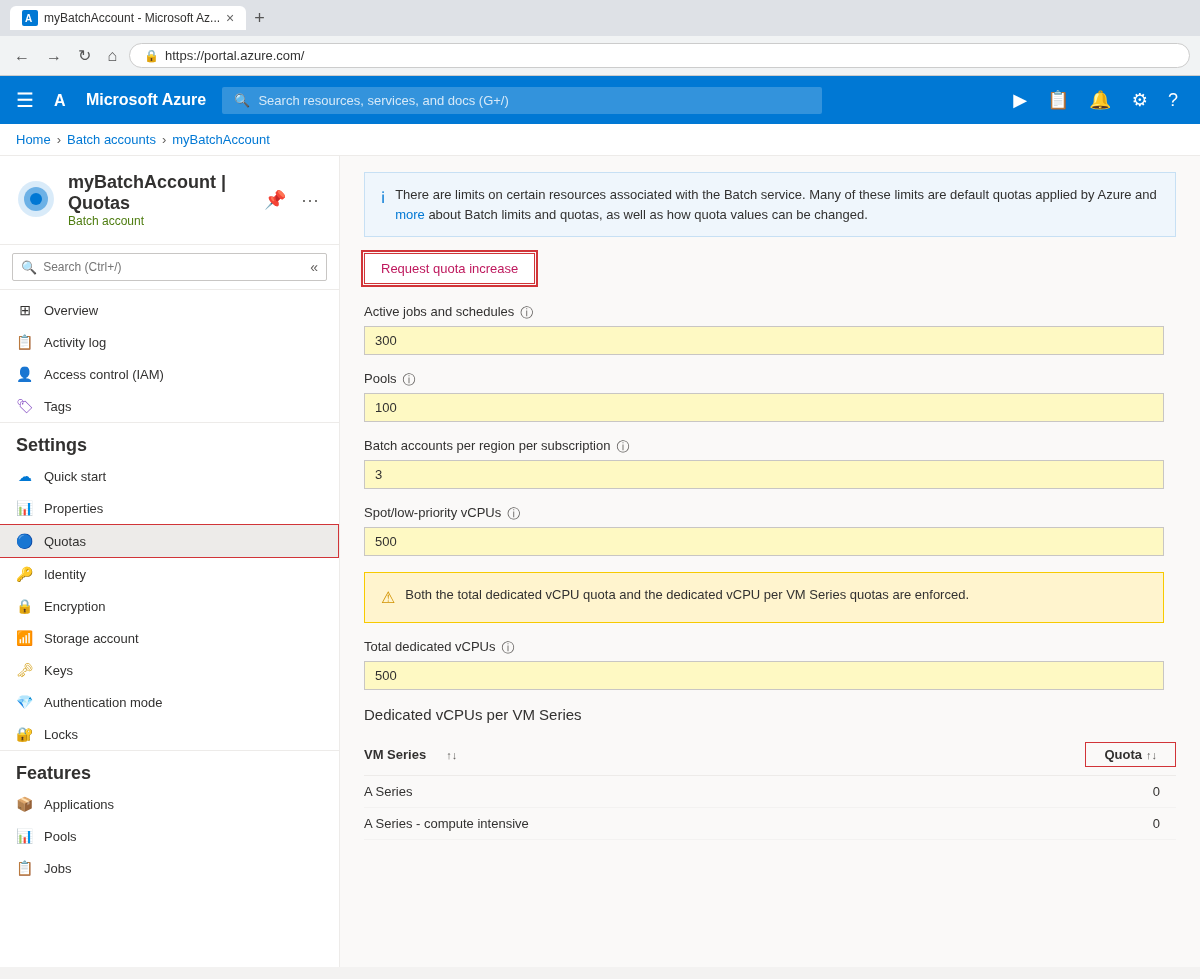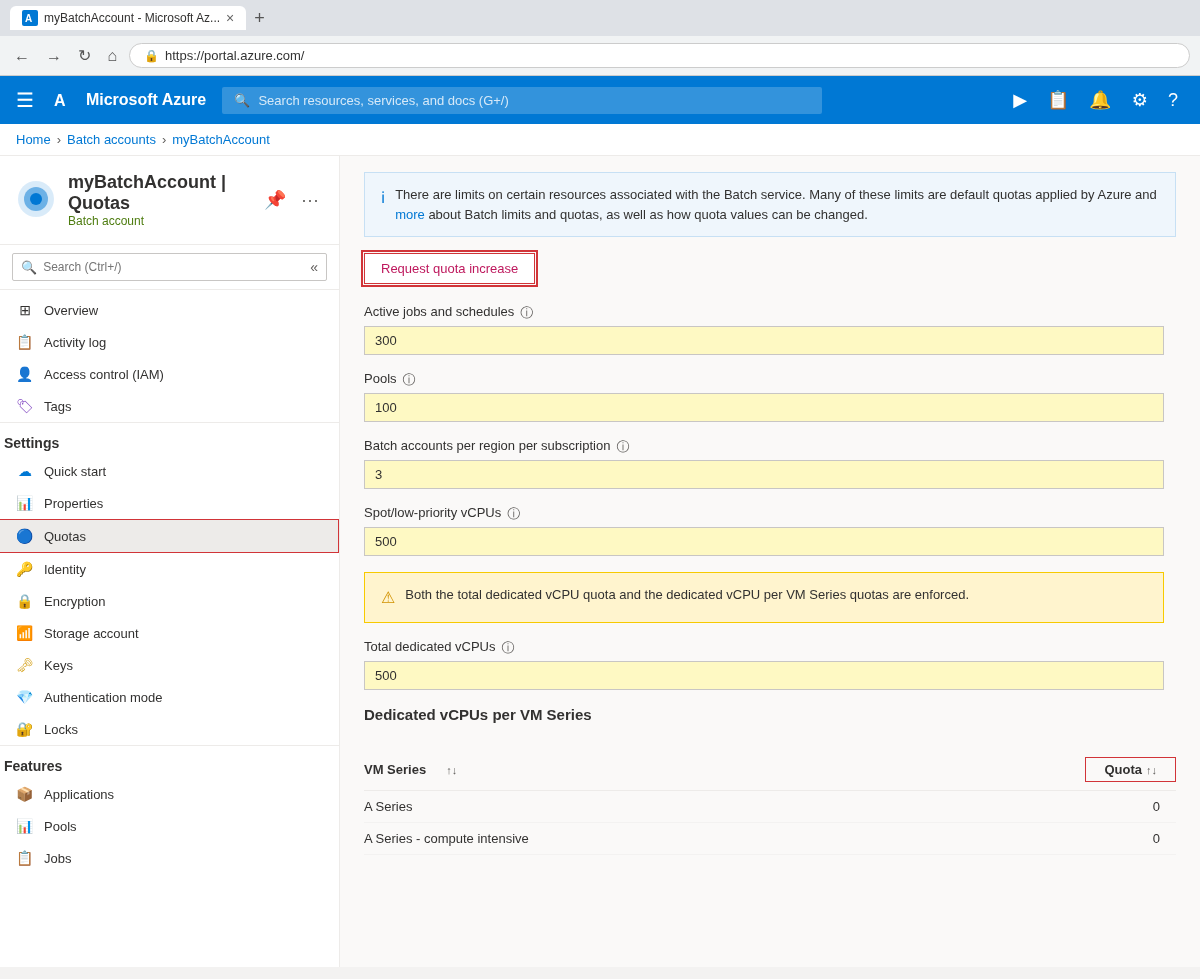--- a/index.html
+++ b/index.html
@@ -40,21 +40,21 @@
     .sidebar-title { font-size: 18px; font-weight: 600; }
     .sidebar-subtitle { font-size: 12px; color: #4d7c0f; }
     .sidebar-search { padding: 8px 12px; border-bottom: 1px solid #edebe9; }
     .sidebar-search-input { width: 100%; border: 1px solid #c8c6c4; border-radius: 2px; padding: 5px 8px; display: flex; align-items: center; gap: 6px; font-size: 13px; background: white; }
     .sidebar-search-input input { border: none; outline: none; flex: 1; font-size: 13px; }
     .sidebar-collapse { background: none; border: none; cursor: pointer; color: #605e5c; font-size: 14px; margin-left: auto; }
 
     .sidebar-nav { padding: 4px 0; }
     .sidebar-item { display: flex; align-items: center; gap: 10px; padding: 7px 16px; cursor: pointer; font-size: 13px; color: #323130; }
     .sidebar-item.active { background: #edebe9; border-left: 2px solid #0078d4; }
-    .sidebar-section-label { padding: 12px 4px 4px; font-size: 14px; font-weight: 600; color: #323130; border-top: 1px solid #edebe9; }
+    .sidebar-section-label { padding: 12px 16px 4px; font-size: 18px; font-weight: 600; color: #323130; border-top: 1px solid #edebe9; }
     .sidebar-item-icon { width: 18px; height: 18px; display: flex; align-items: center; justify-content: center; font-size: 14px; flex-shrink: 0; }
 
     
     .content { flex: 1; overflow-y: auto; padding: 0; background: #faf9f8; }
     .page-header-action-btn { background: none; border: none; cursor: pointer; font-size: 18px; color: #605e5c; padding: 4px; }
 
     .content-body { padding: 16px 24px; }
 
     
     .info-banner { background: #eff6fc; border: 1px solid #c7e0f4; padding: 12px 16px; display: flex; gap: 10px; margin-bottom: 16px; font-size: 13px; color: #323130; line-height: 1.5; }
@@ -68,21 +68,21 @@
     .field-group { margin-bottom: 16px; }
     .field-label { font-size: 13px; color: #323130; margin-bottom: 4px; display: flex; gap: 6px; }
     .field-info { color: #605e5c; font-size: 13px; cursor: help; }
     .field-value { border: 1px solid #c8c6c4; background: #fef9c3; padding: 6px 10px; font-size: 13px; color: #323130; width: 100%; max-width: 800px; }
 
     
     .warning-banner { background: #fff4ce; border: 1px solid #f7ca00; padding: 12px 16px; display: flex; gap: 10px; margin: 16px 0; font-size: 13px; color: #323130; line-height: 1.5; max-width: 800px; }
     .warning-icon { color: #d19200; font-size: 16px; flex-shrink: 0; margin-top: 1px; }
 
     
-    .section-title { font-size: 15px; font-weight: 700; margin-bottom: 26px; color: #323130; }
+    .section-title { font-size: 15px; font-weight: 400; margin-bottom: 11px; color: #323130; }
     .table-container { width: 100%; }
     .table-header { display: flex; align-items: center; padding: 8px 0; border-bottom: 1px solid #edebe9; }
     .table-header-cell { font-size: 13px; font-weight: 600; color: #323130; display: flex; align-items: center; gap: 20px; }
     .table-header-cell.vm-col { flex: 1; }
     .table-header-cell.quota-col { width: 200px; justify-content: flex-end; }
     .sort-icon { font-size: 11px; color: #605e5c; }
     .table-row { display: flex; align-items: center; padding: 8px 0; border-bottom: 1px solid #f3f2f1; font-size: 13px; }
     .table-row .vm-col { flex: 1; }
     .table-row .quota-col { width: 200px; text-align: right; padding-right: 16px; }
 

